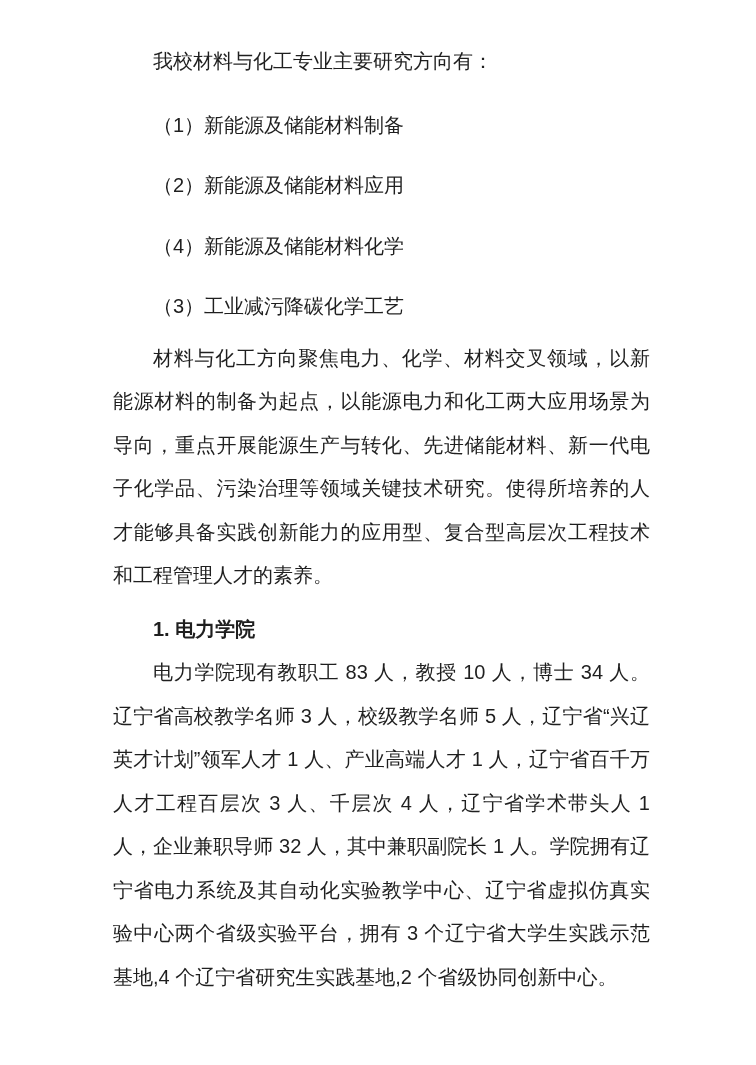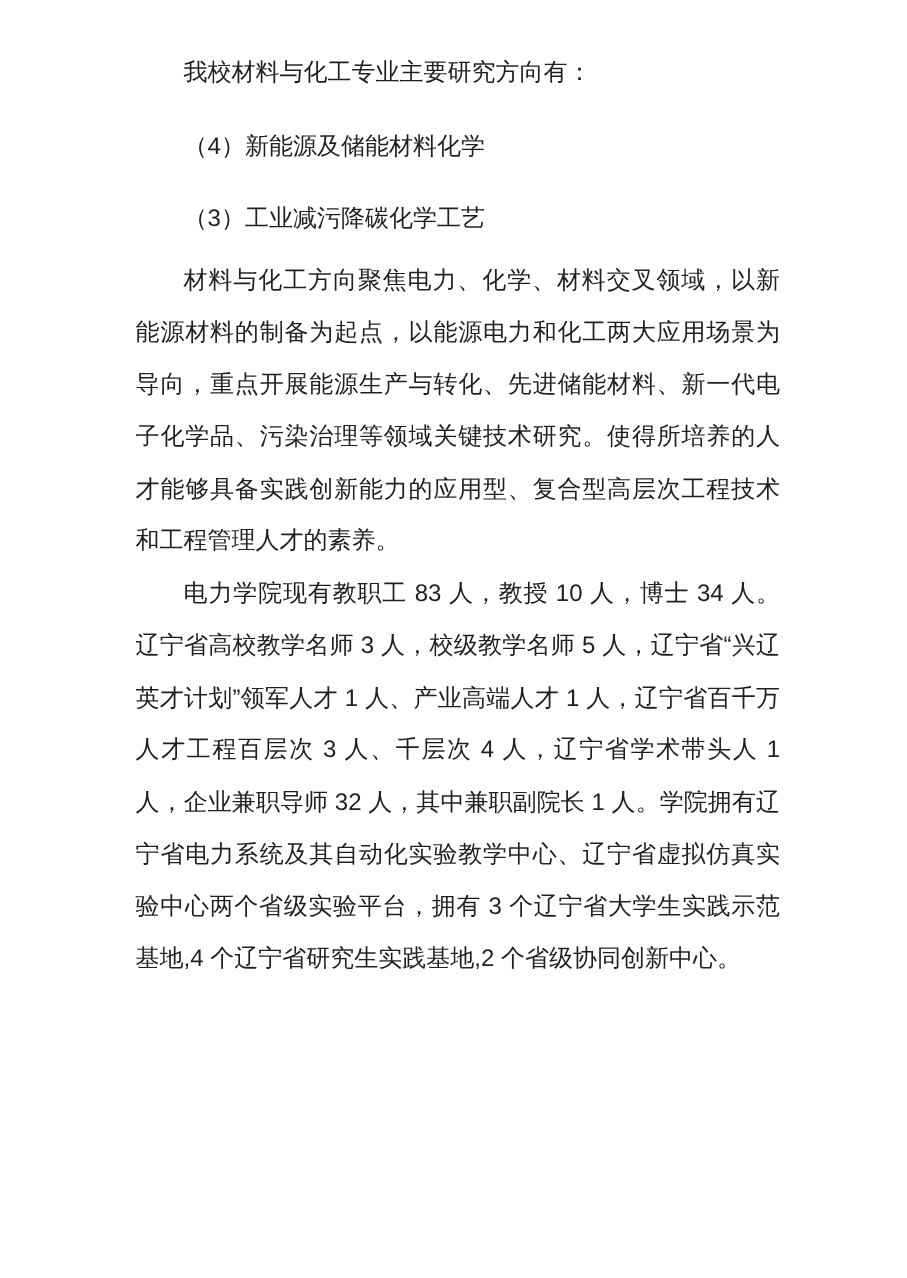--- a/index.html
+++ b/index.html
@@ -41,25 +41,28 @@
   }
   .para2 { margin-top: 0; }
 </style>
 </head>
 <body>
 
 <div class="page">
 
   <p class="doc-text indent2">我校材料与化工专业主要研究方向有：</p>
 
+  <p class="doc-text indent2 list-item-1">（1）新能源及储能材料制备</p>
 
+  <p class="doc-text indent2 list-item">（2）新能源及储能材料应用</p>
 
   <p class="doc-text indent2 list-item">（4）新能源及储能材料化学</p>
 
   <p class="doc-text indent2 list-item">（3）工业减污降碳化学工艺</p>
 
   <p class="doc-text indent2 para1">材料与化工方向聚焦电力、化学、材料交叉领域，以新能源材料的制备为起点，以能源电力和化工两大应用场景为导向，重点开展能源生产与转化、先进储能材料、新一代电子化学品、污染治理等领域关键技术研究。使得所培养的人才能够具备实践创新能力的应用型、复合型高层次工程技术和工程管理人才的素养。</p>
 
 
+  <p class="doc-text indent2 heading-sub">1. 电力学院</p>
 
   <p class="doc-text indent2 para2">电力学院现有教职工 83 人，教授 10 人，博士 34 人。辽宁省高校教学名师 3 人，校级教学名师 5 人，辽宁省“兴辽英才计划”领军人才 1 人、产业高端人才 1 人，辽宁省百千万人才工程百层次 3 人、千层次 4 人，辽宁省学术带头人 1 人，企业兼职导师 32 人，其中兼职副院长 1 人。学院拥有辽宁省电力系统及其自动化实验教学中心、辽宁省虚拟仿真实验中心两个省级实验平台，拥有 3 个辽宁省大学生实践示范基地,4 个辽宁省研究生实践基地,2 个省级协同创新中心。</p>
 
 </div>
 
 </body></html>

